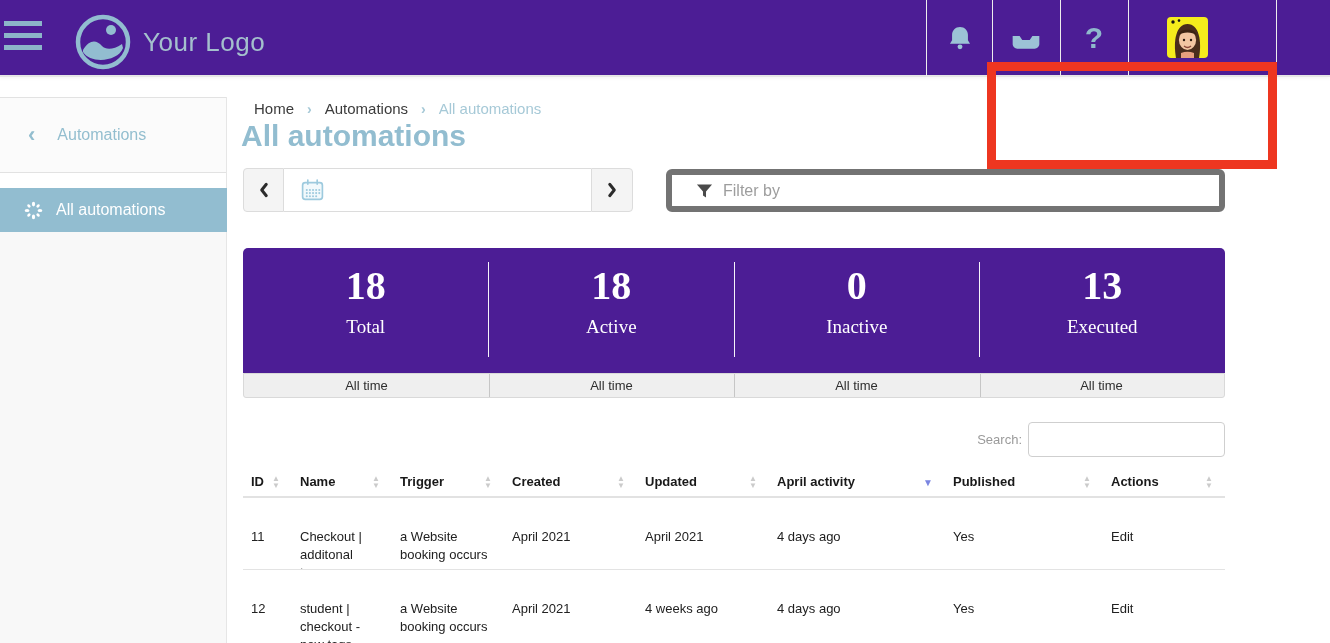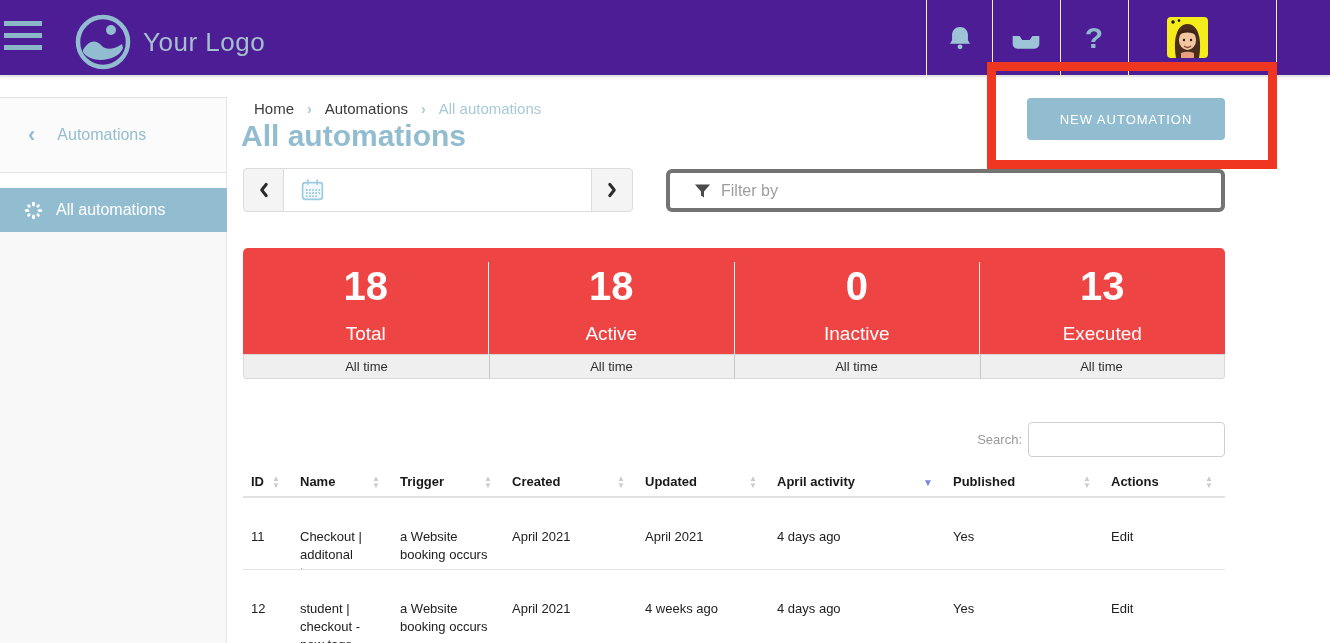--- a/index.html
+++ b/index.html
@@ -38,30 +38,30 @@
   .new-automation { position:absolute; left:1027px; top:98px; width:198px; height:42px; background:#92bdd0; border:none; border-radius:4px; color:#fff; font-size:13px; letter-spacing:1px; font-family:inherit; cursor:pointer; }
 
   
   .datepicker { position:absolute; left:243px; top:168px; height:44px; display:flex; }
   .dp-btn { width:41px; height:44px; background:#f4f4f4; border:1px solid #dcdcdc; display:flex; align-items:center; justify-content:center; cursor:pointer; }
   .dp-prev { border-radius:4px 0 0 4px; }
   .dp-next { width:42px; border-radius:0 4px 4px 0; }
   .dp-field { width:307px; height:44px; background:#fff; border-top:1px solid #dcdcdc; border-bottom:1px solid #dcdcdc; display:flex; align-items:center; padding-left:16px; cursor:pointer; }
 
   
-  .filterbox { position:absolute; left:666px; top:169px; width:559px; height:43px; background:#fff; border:4px solid #737373; border-radius:6px; display:flex; align-items:center; padding-left:24px; }
+  .filterbox { position:absolute; left:666px; top:169px; width:559px; height:43px; background:#fff; border:6px solid #737373; border-radius:6px; display:flex; align-items:center; padding-left:24px; }
   .filterbox input { border:none; outline:none; font-size:16px; font-family:inherit; color:#333; margin-left:10px; width:480px; background:transparent; }
   .filterbox input::placeholder { color:#9d9d9d; }
 
   
   .stats { position:absolute; left:243px; top:248px; width:982px; }
-  .stats-blue { position:relative; width:982px; height:106px; background:#ef4444; border-radius:5px 5px 0 0; display:grid; grid-template-columns:repeat(4,1fr); }
+  .stats-blue { position:relative; width:982px; height:125px; background:#4c1d95; border-radius:5px 5px 0 0; display:grid; grid-template-columns:repeat(4,1fr);font-family:Liberation Serif, serif; }
   .stat-cell { display:flex; flex-direction:column; align-items:center; padding-top:15px; cursor:pointer; }
   .stat-value { color:#fff; font-size:40px; font-weight:bold; line-height:46px; }
-  .stat-label { color:#fff; font-size:19px; margin-top:14px; }
+  .stat-label { color:#fff; font-size:19px; margin-top:7px; }
   .v-sep { position:absolute; top:14px; width:1px; height:95px; background:rgba(255,255,255,0.95); }
   .stats-strip { position:relative; width:982px; height:25px; background:#efefef; border:1px solid #d9d9d9; border-radius:0 0 3px 3px; display:grid; grid-template-columns:repeat(4,1fr); }
   .strip-cell { font-size:13px; color:#2e2e2e; text-align:center; line-height:23px; }
   .strip-sep { position:absolute; top:0; width:1px; height:23px; background:#c6c6c6; }
 
   
   .search-row { position:absolute; left:243px; top:421px; width:982px; height:36px; display:flex; justify-content:flex-end; align-items:center; }
   .search-row label { font-size:13px; color:#9a9a9a; margin-right:6px; }
   .search-row input { width:197px; height:35px; border:1px solid #cfcfcf; border-radius:4px; font-size:15px; font-family:inherit; padding:0 8px; outline:none; }
 
@@ -179,21 +179,20 @@
   <nav class="breadcrumb">
     <span class="dark">Home</span>
     <span class="sep">›</span>
     <span class="dark">Automations</span>
     <span class="sep">›</span>
     <span class="light">All automations</span>
   </nav>
 
   <h1 class="page-title">All automations</h1>
 
-  <button class="new-automation">NEW AUTOMATION</button>
 
   <div class="datepicker">
     <div class="dp-btn dp-prev">
       <svg width="12" height="16" viewBox="0 0 10 14">
         <polyline points="7,2 3,7 7,12" fill="none" stroke="#2b2b2b" stroke-width="2.6" stroke-linecap="round" stroke-linejoin="round"></polyline>
       </svg>
     </div>
     <div class="dp-field">
       <span>
         <svg width="25" height="25" viewBox="0 0 24 24">

